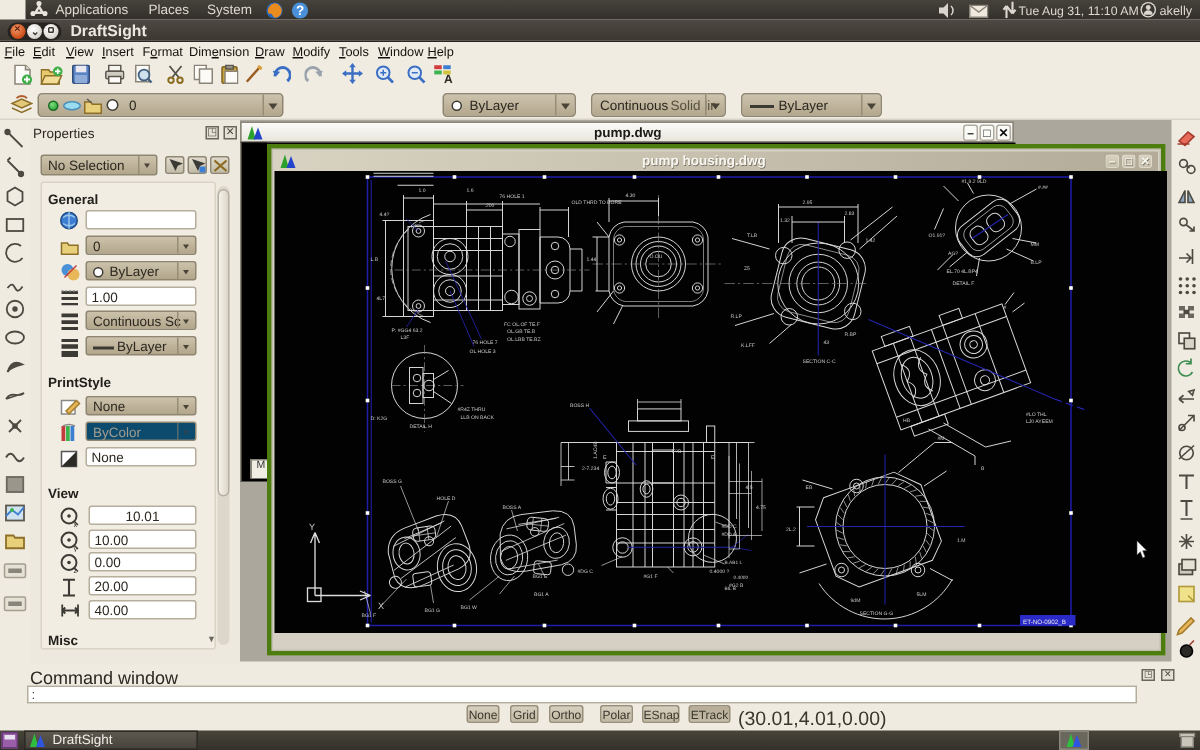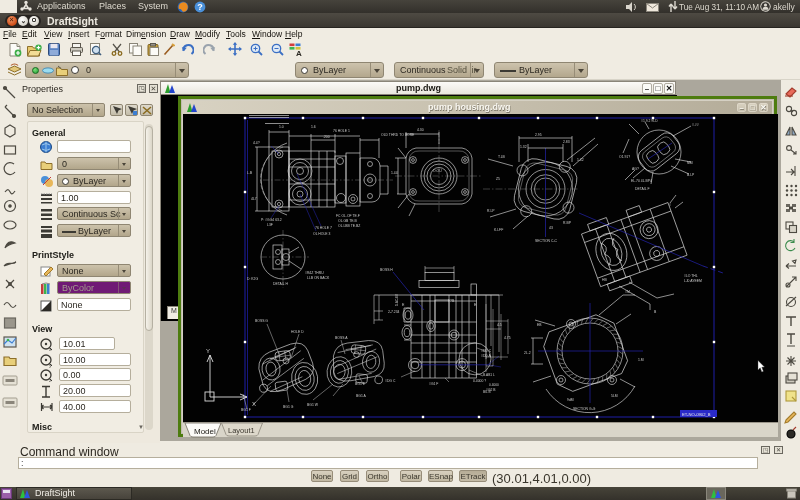--- a/index.html
+++ b/index.html
@@ -435,38 +435,38 @@
       <span class="arr"></span>
     </div>
   <svg class="picon" style="top:202px;">
       <g>
         <rect x="1" y="2" width="2.5" height="10" fill="#c23c3c"></rect>
         <rect x="4" y="2" width="2.5" height="10" fill="#3cb44e"></rect>
         <rect x="7" y="2" width="2.5" height="10" fill="#3c7ed2"></rect>
         <path d="M2 2 q4 -2 8 0" stroke="#888" fill="none"></path>
       </g>
     </svg>
-  <div class="pcombo" style="top:201px;background:#701a75;">
+  <div class="pcombo" style="top:201px;background:#0c4a6e;">
       <span class="lbl" style="color:#a39d8d">ByColor</span>
       <span class="arr" style="opacity:.5"></span>
     </div>
   <svg class="picon" style="top:219px;">
       <rect x="1" y="2" width="10" height="10" fill="#fff" stroke="#555"></rect>
       <path d="M1 12 L11 2 V12Z" fill="#2c2a26"></path>
     </svg>
   <div class="pfield" style="top:218px;">None</div>
 
   <span class="seclbl" style="top:244px;">View</span>
   <svg class="picon" style="top:258px;">
       <circle cx="6" cy="6" r="5" fill="none" stroke="#3c3a34" stroke-width="1.3"></circle>
       <circle cx="6" cy="6" r="1.2" fill="#3c3a34"></circle>
       <path d="M9.5 9.5 l2.5 2.5" stroke="#3c3a34"></path>
       <text x="9" y="13" font-size="5" fill="#3c3a34">x</text>
     </svg>
-  <div class="pfield" style="left:59px;top:257px;width:56px;">10.01</div>
+  <div class="pfield" style="left:59px;top:257px;width:72px;text-align:center;">10.01</div>
   <svg class="picon" style="top:274px;">
       <circle cx="6" cy="6" r="5" fill="none" stroke="#3c3a34" stroke-width="1.3"></circle>
       <circle cx="6" cy="6" r="1.2" fill="#3c3a34"></circle>
       <path d="M9.5 9.5 l2.5 2.5" stroke="#3c3a34"></path>
       <text x="9" y="13" font-size="5" fill="#3c3a34">y</text>
     </svg>
   <div class="pfield" style="left:59px;top:273px;width:72px;">10.00</div>
   <svg class="picon" style="top:289px;">
       <circle cx="6" cy="6" r="5" fill="none" stroke="#3c3a34" stroke-width="1.3"></circle>
       <circle cx="6" cy="6" r="1.2" fill="#3c3a34"></circle>
@@ -851,28 +851,20 @@
           <rect x="22" y="278" width="9" height="9" fill="none" stroke="#dcdcdc" stroke-width="0.9"></rect>
           <text x="23" y="239" font-size="6" fill="#ccc">Y</text>
           <text x="69" y="292" font-size="6" fill="#ccc">X</text>
           <rect x="497" y="296" width="37" height="7" fill="#2a2ac8"></rect>
           <text x="499" y="302" font-size="4.2" fill="#e8e8e8">ET-NO-0902_B</text>
         </svg>
       <svg style="position:absolute;left:574px;top:246px" width="8" height="13" viewBox="0 0 8 13">
           <path d="M1 0.5 L1 10 L3.2 7.8 L4.8 12 L6.4 11.2 L4.8 7.2 L7.5 7 Z" fill="#fff" stroke="#444" stroke-width="0.4"></path>
         </svg>
     </div>
-    <div id="w2tabs">
-      <svg width="120" height="15" viewBox="0 0 120 15" style="position:absolute;left:0;top:0">
-        <path d="M2 0 L7 12.5 Q7.5 14 10 14 L30 14 Q32.5 14 33 12.5 L38 0 Z" fill="#fcfbf8" stroke="#6e6a5e" stroke-width="0.8"></path>
-        <path d="M38.5 0 L43 11.5 Q43.5 13 46 13 L72 13 Q74.5 13 75 11.5 L79.5 0 Z" fill="#ddd8cb" stroke="#8a857a" stroke-width="0.8"></path>
-        <text x="11" y="10.5" font-size="8" fill="#1c1a15" font-family="Liberation Sans">Model</text>
-        <text x="45" y="10" font-size="7.5" fill="#3c382f" font-family="Liberation Sans">Layout1</text>
-      </svg>
-    </div>
   </div>
 </div>
 
 <span class="abs" id="cmdlbl">Command window</span>
 <div class="abs" id="cmdinput">:</div>
 
 <span class="sbtn" style="left:311px;width:22px;">None</span>
 <span class="sbtn" style="left:340px;width:19px;">Grid</span>
 <span class="sbtn" style="left:366px;width:23px;">Ortho</span>
 <span class="sbtn" style="left:400px;width:22px;">Polar</span>

